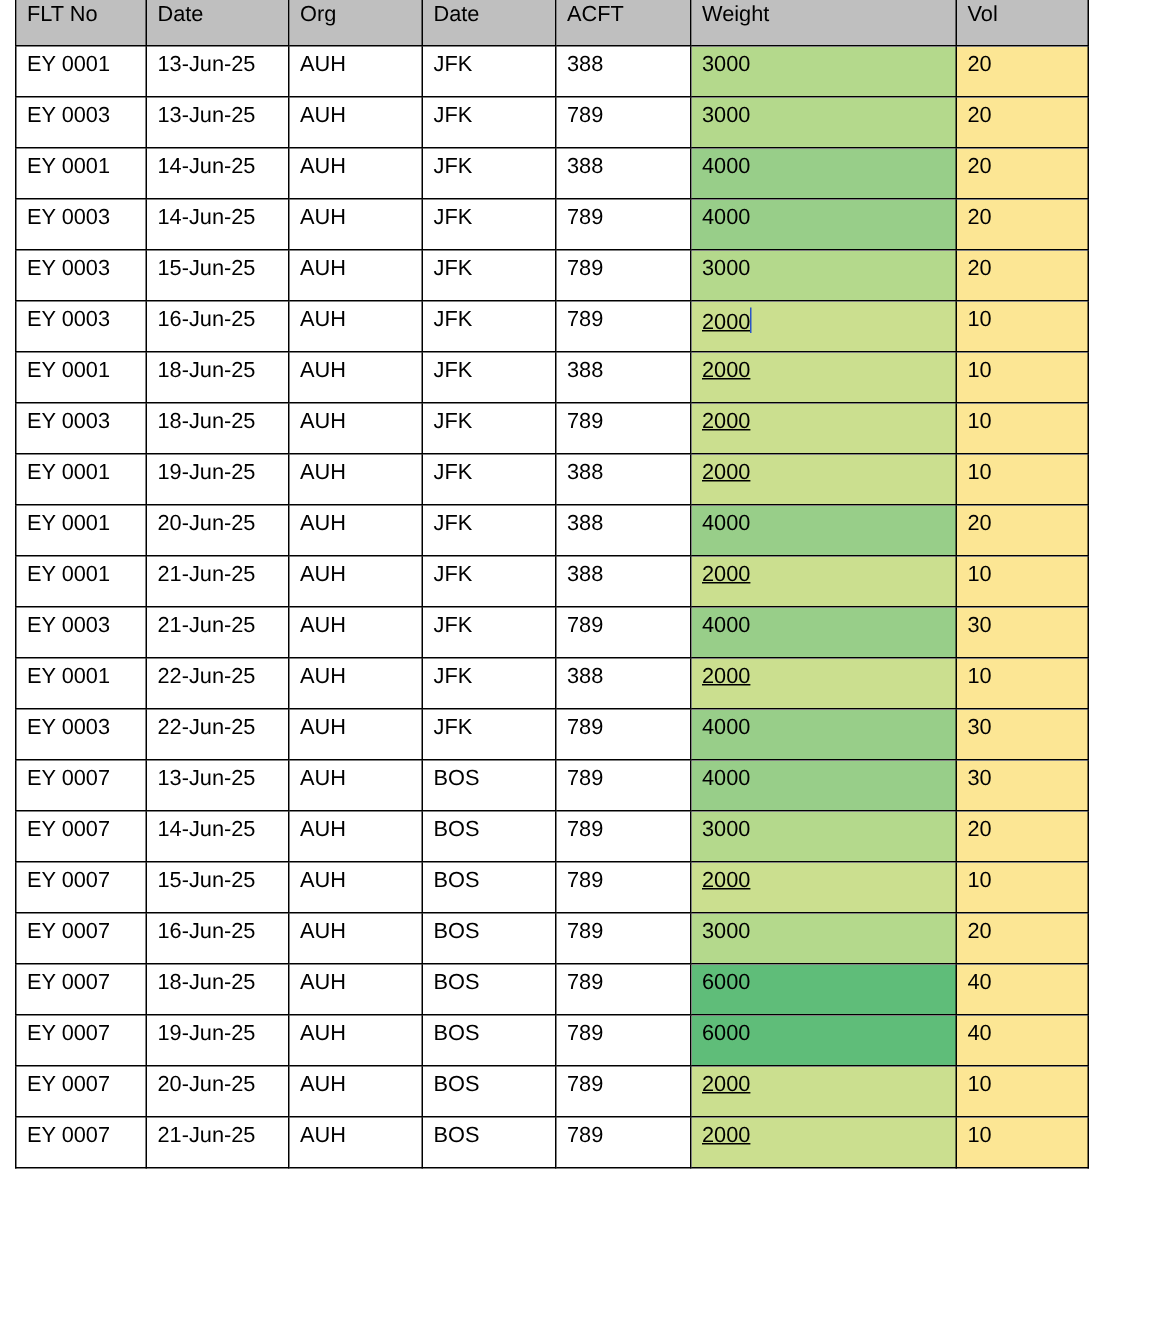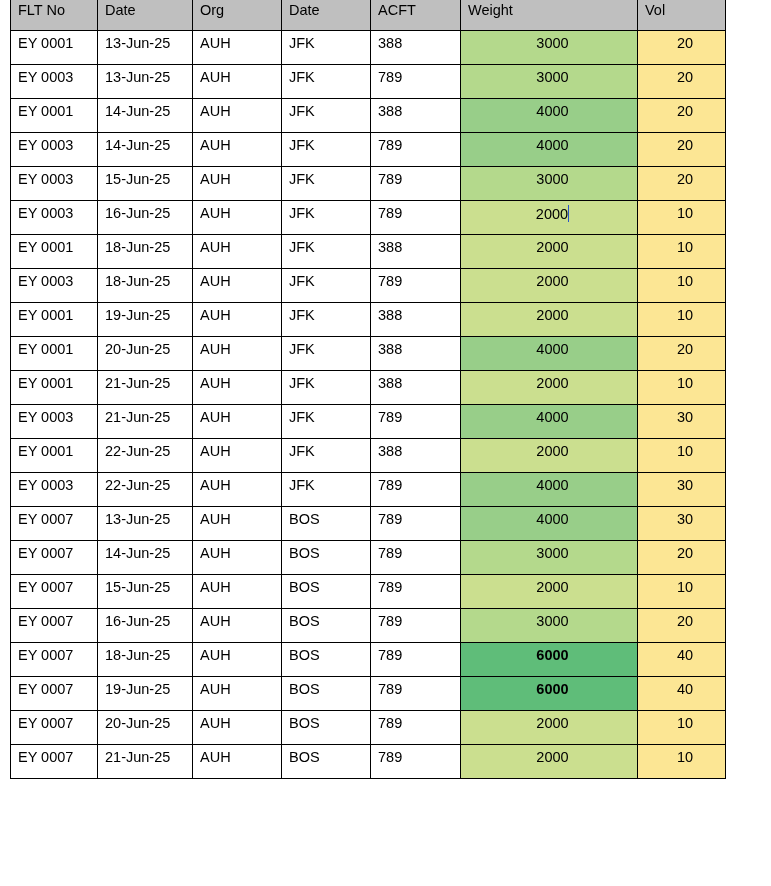--- a/index.html
+++ b/index.html
@@ -62,32 +62,31 @@
     padding-top: 3px;
     border-top: none;
   }
 
   table.grid tbody td {
     background: #ffffff;
   }
 
   td.wt, td.vol {
     padding-left: 6px;
-    text-align: center;
   }
   td.vol {
     background: #fce694 !important;
     margin-left: 36px;
   }
 
   
-  td.wt.w2000 { background: #cbdf8f !important; }
+  td.wt.w2000 { background: #cbdf8f !important; text-decoration: underline; }
   td.wt.w3000 { background: #b4d98c !important; }
   td.wt.w4000 { background: #98ce89 !important; }
-  td.wt.w6000 { background: #5fbd79 !important; font-weight: bold; }
+  td.wt.w6000 { background: #5fbd79 !important; }
 
   .cell-txt { display: inline; }
 
   .caret {
     display: inline-block;
     width: 0;
     border-left: 1.5px solid #2a55c9;
     height: 17px;
     vertical-align: -3px;
     margin-left: 0px;

